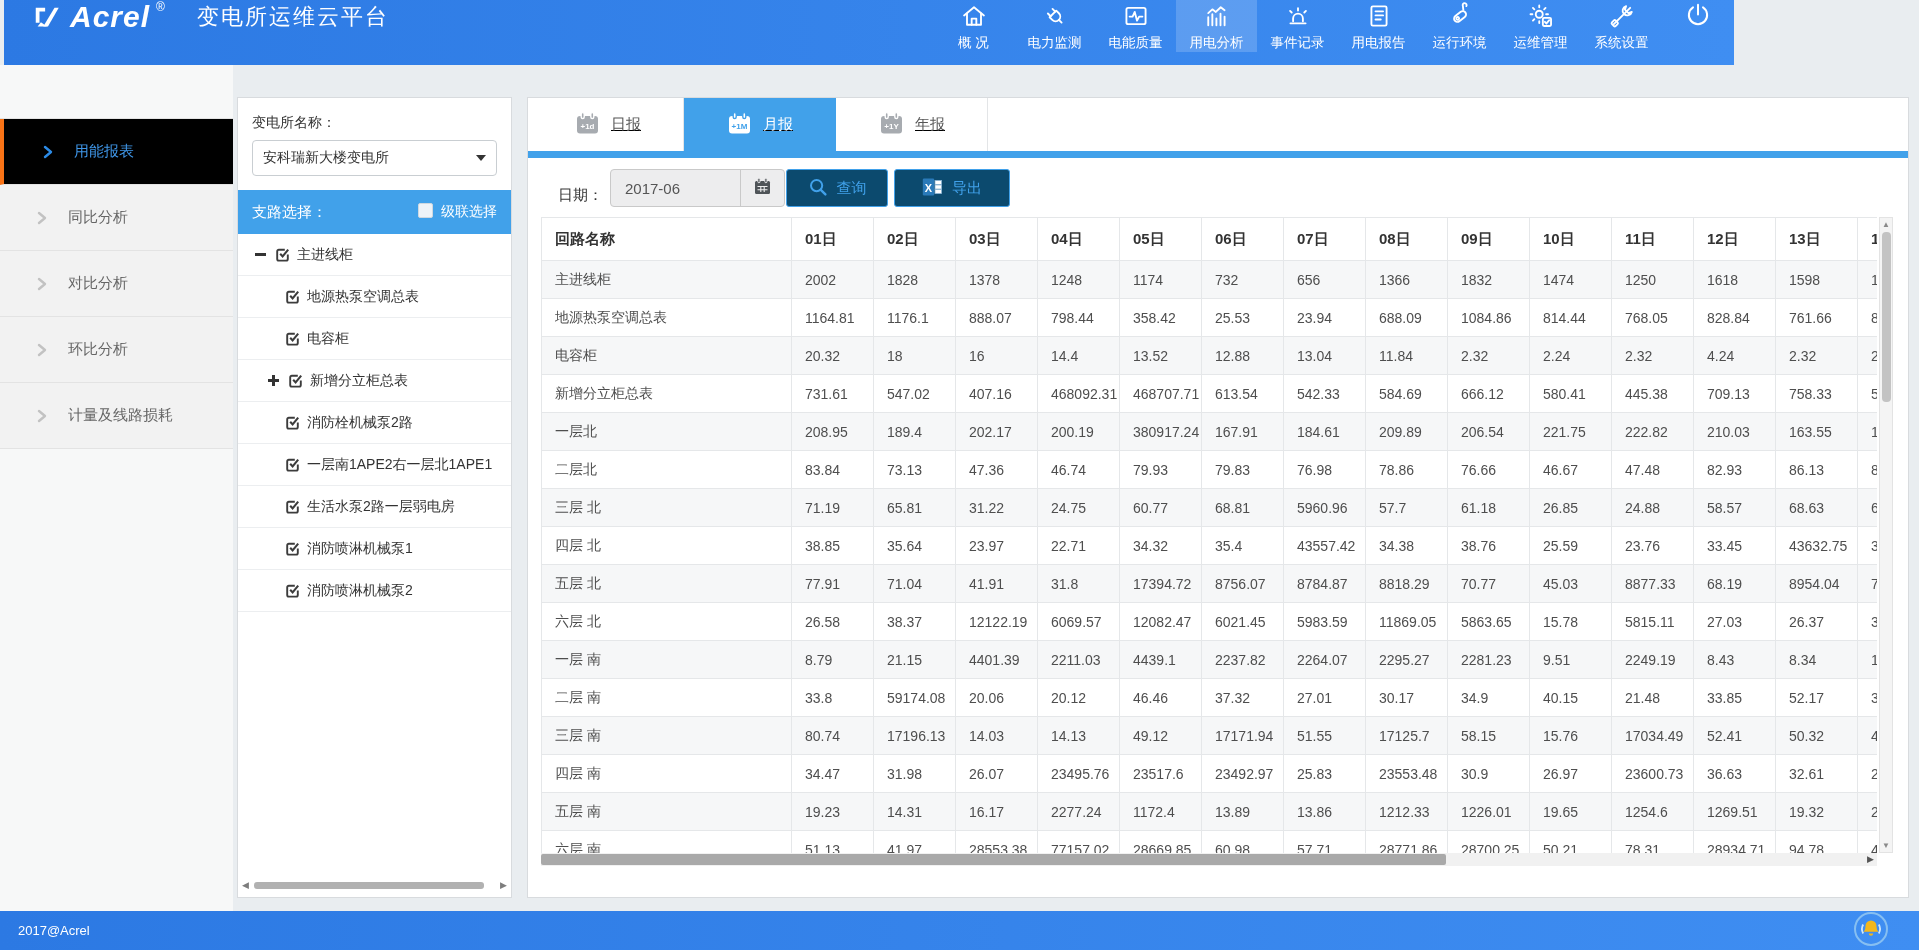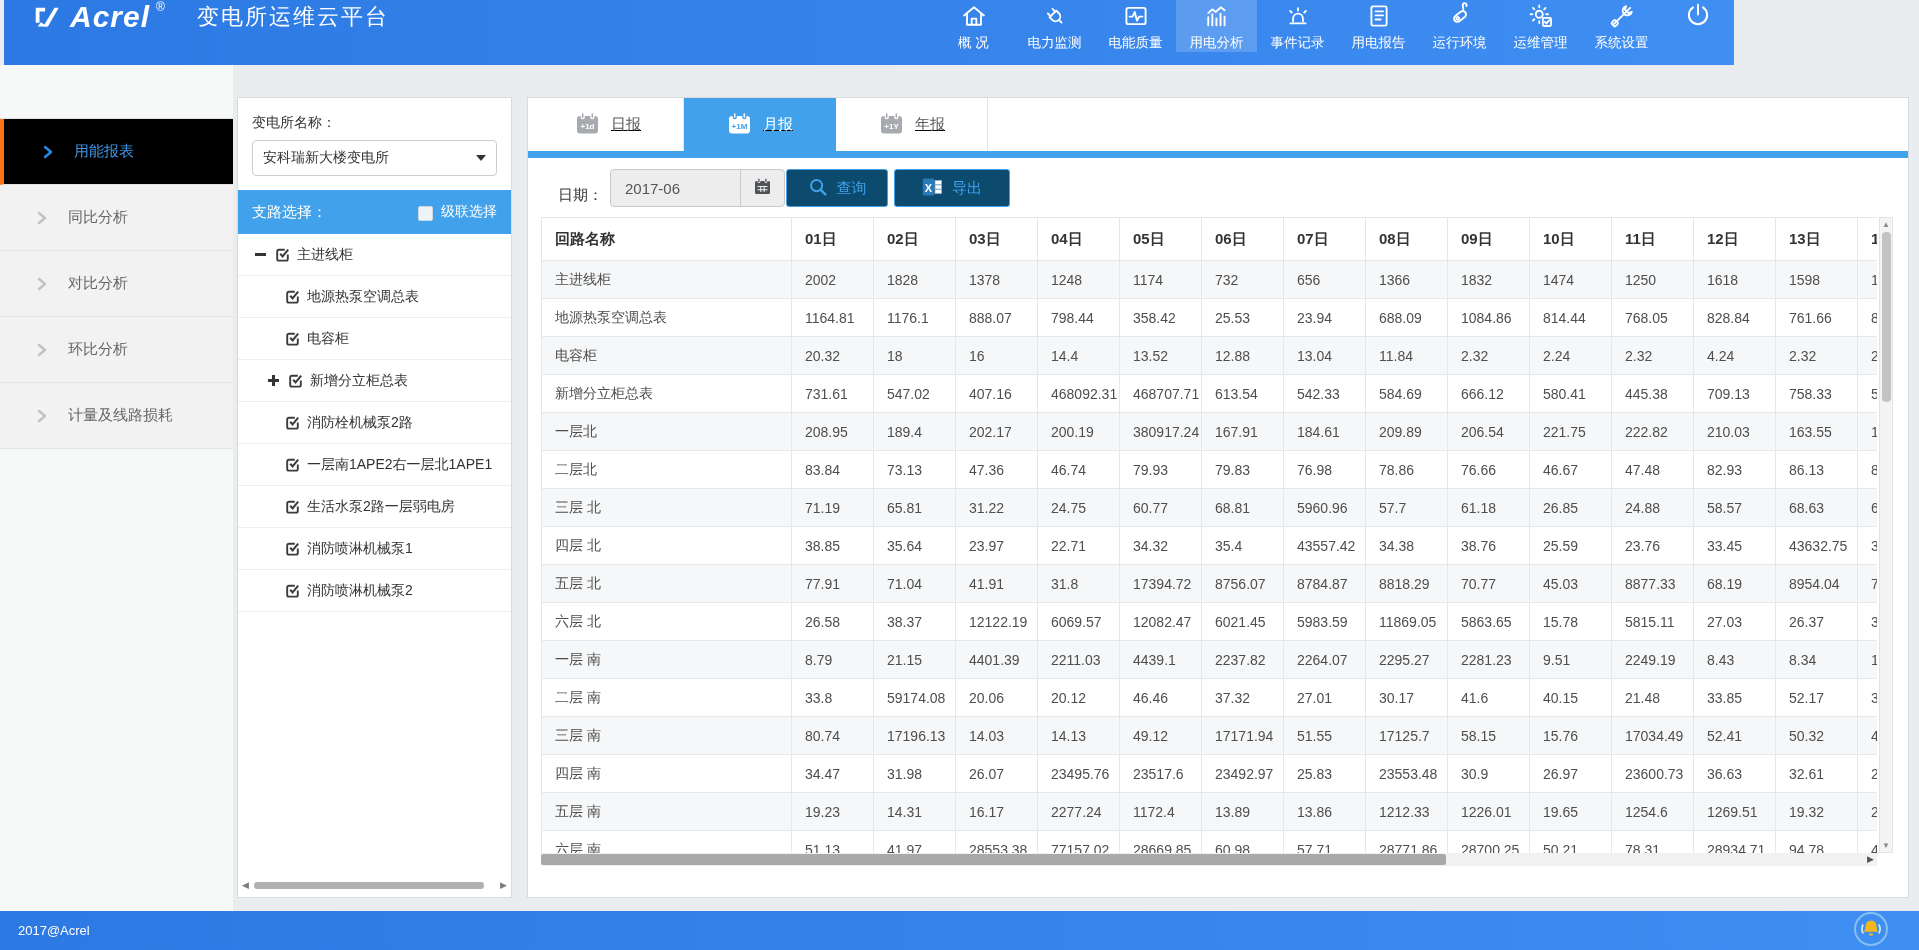--- a/index.html
+++ b/index.html
@@ -36,21 +36,21 @@
   .station-card { position:absolute; left:237px; top:97px; width:275px; height:801px;
                   background:#fff; border:1px solid #d8dbde; }
   .sp-label { margin:16px 14px 8px 14px; font-size:14px; color:#333; }
   .sp-select { margin:0 14px; height:36px; border:1px solid #c9ced2; border-radius:4px; background:#fff;
                display:flex; align-items:center; justify-content:space-between; padding:0 10px;
                font-size:14px; color:#333; cursor:pointer; }
   .caret { width:0; height:0; border-left:5px solid transparent; border-right:5px solid transparent;
            border-top:6px solid #333; }
   .branch-bar { margin-top:14px; height:44px; background:#41a1ea; color:#fff; display:flex;
                 align-items:center; justify-content:space-between; padding:0 14px; font-size:15px; }
-  .cascade { display:flex; align-items:flex-end; gap:8px; font-size:14px; cursor:pointer; }
+  .cascade { display:flex; align-items:flex-start; gap:8px; font-size:14px; cursor:pointer; }
   .cascade-box { width:15px; height:15px; background:#eef3f8; border:1px solid #cfd8e0; border-radius:2px; }
   .tree-row { height:42px; display:flex; align-items:center; gap:6px; border-bottom:1px solid #eceef0;
               font-size:14px; color:#333; cursor:pointer; white-space:nowrap; overflow:hidden; }
   .tree-row.lv0 { padding-left:16px; }
   .tree-row.lv1 { padding-left:46px; }
   .tree-toggle { width:14px; display:flex; align-items:center; }
   .tree-row.lv1 .tree-toggle { margin-left:-17px; }
   .tree-cb { display:flex; align-items:center; }
   .station-hscroll { position:absolute; bottom:6px; left:4px; right:4px; height:12px;
                      display:flex; align-items:center; }
@@ -679,21 +679,21 @@
             <tr>
               <td>二层 南</td>
               <td>33.8</td>
               <td>59174.08</td>
               <td>20.06</td>
               <td>20.12</td>
               <td>46.46</td>
               <td>37.32</td>
               <td>27.01</td>
               <td>30.17</td>
-              <td>41.6</td>
+              <td>34.9</td>
               <td>40.15</td>
               <td>21.48</td>
               <td>33.85</td>
               <td>52.17</td>
               <td>3</td>
             </tr>
             <tr class="alt">
               <td>三层 南</td>
               <td>80.74</td>
               <td>17196.13</td>

